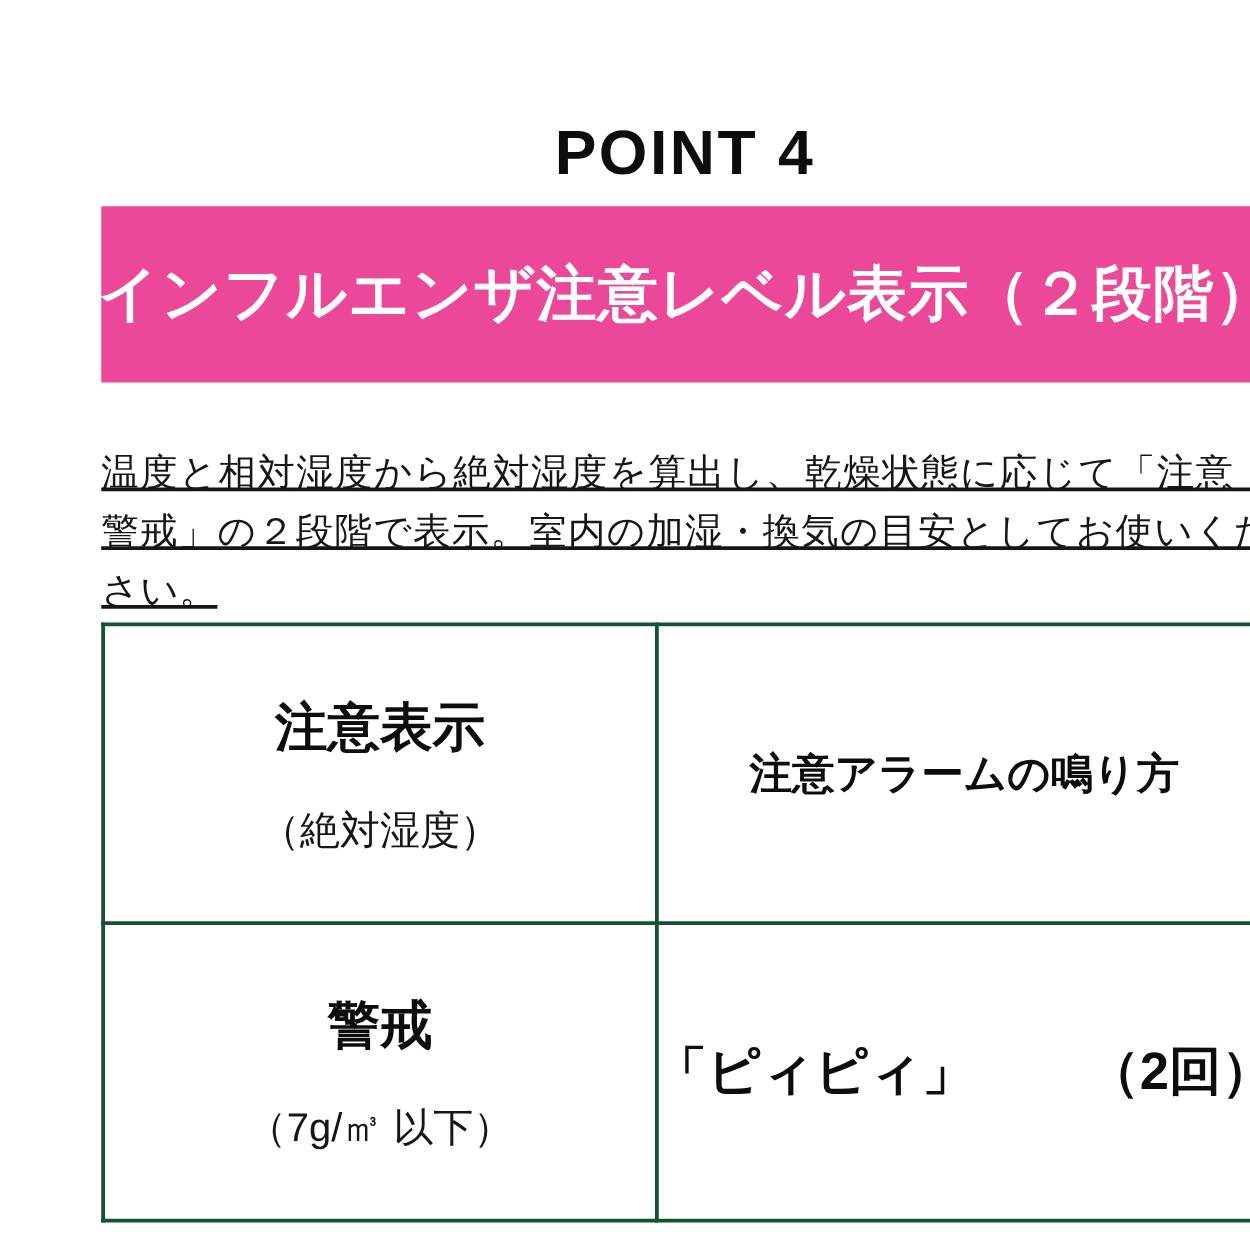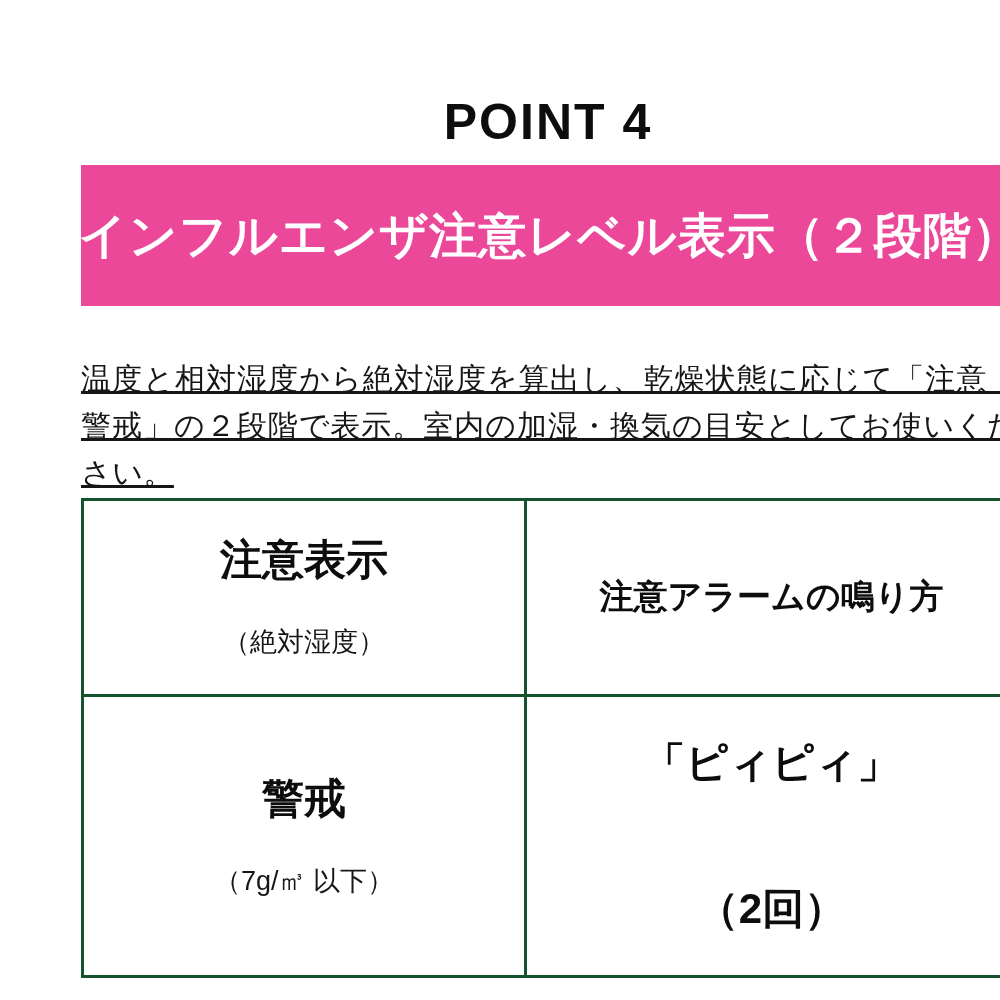--- a/index.html
+++ b/index.html
@@ -83,36 +83,35 @@
     justify-content: center;
     gap: 12px;
   }
   .cell-title {
     font-size: 42px;
     line-height: 46px;
     font-weight: 700;
     color: #0d0d0d;
   }
   .cell-subtitle {
-    font-size: 27px;
+    font-size: 32px;
     line-height: 30px;
     font-weight: 500;
     color: #161616;
     white-space: nowrap;
   }
   .cell-subtitle.small { font-size: 25px; }
   .header-right {
     font-size: 34px;
     font-weight: 700;
     color: #0d0d0d;
     white-space: nowrap;
   }
   .sound-cell {
     display: flex;
-    flex-direction: column;
     align-items: center;
     justify-content: center;
     gap: 58px;
     font-size: 42px;
     font-weight: 600;
     color: #0d0d0d;
     white-space: nowrap;
   }
 </style>
 </head>

